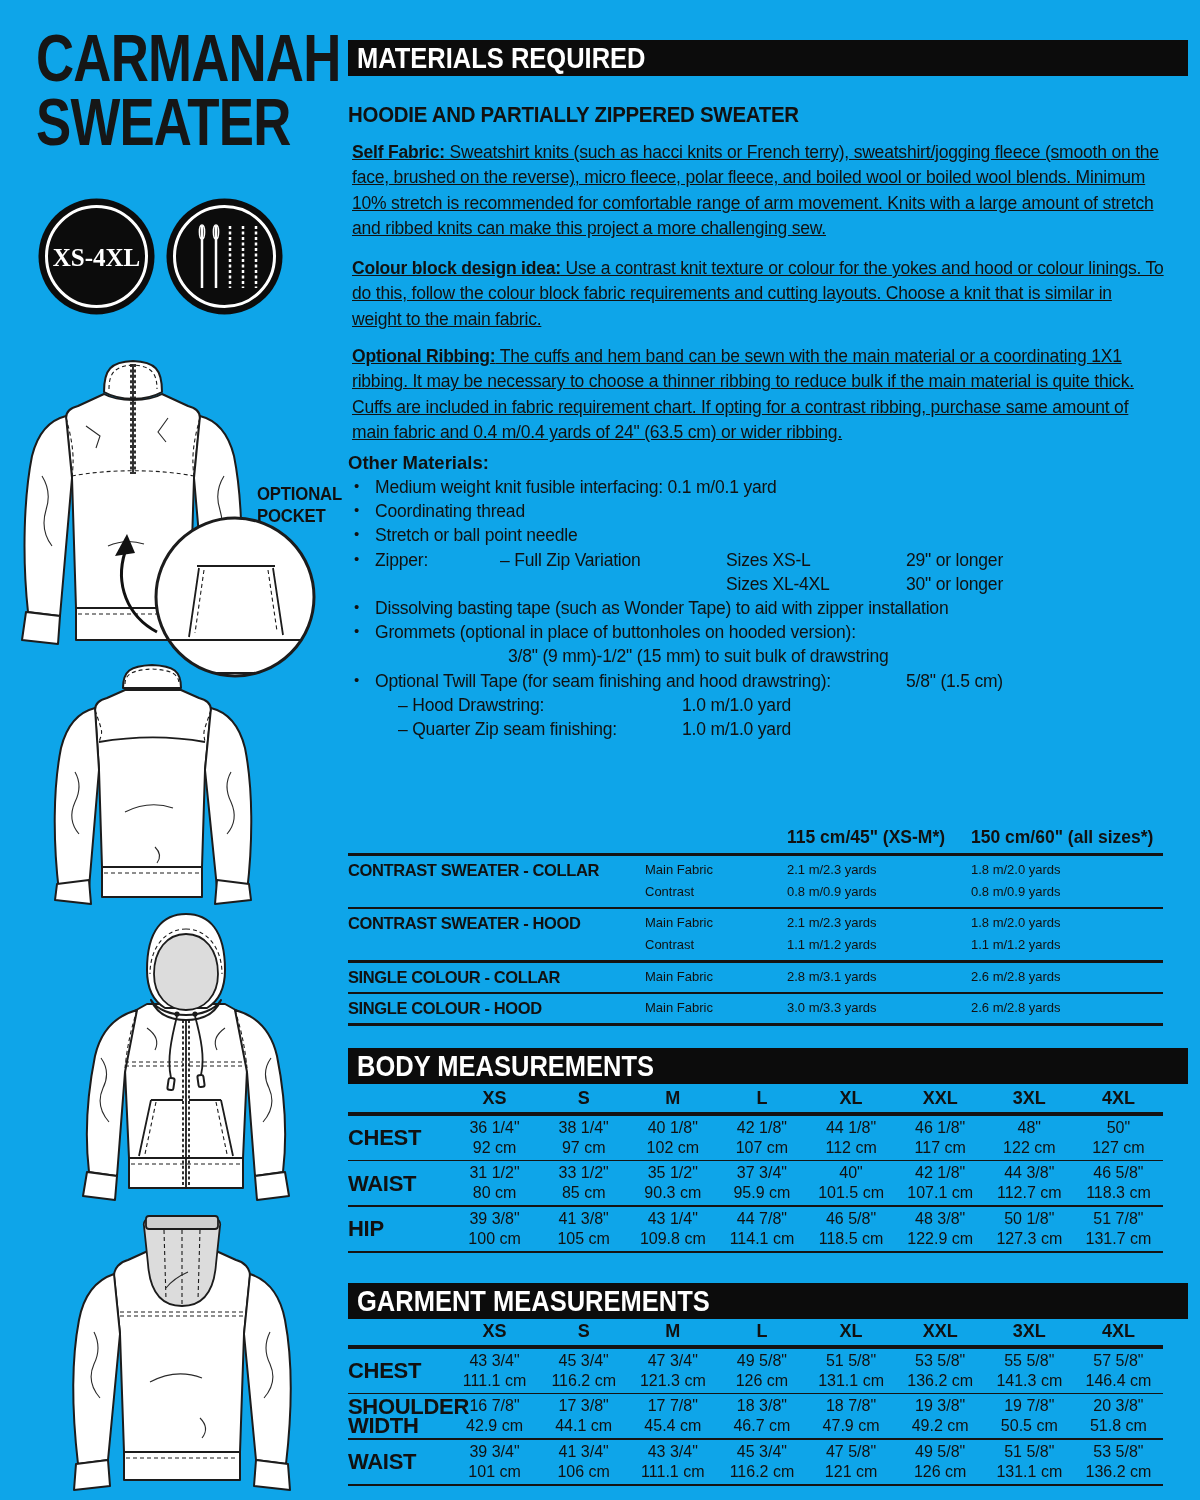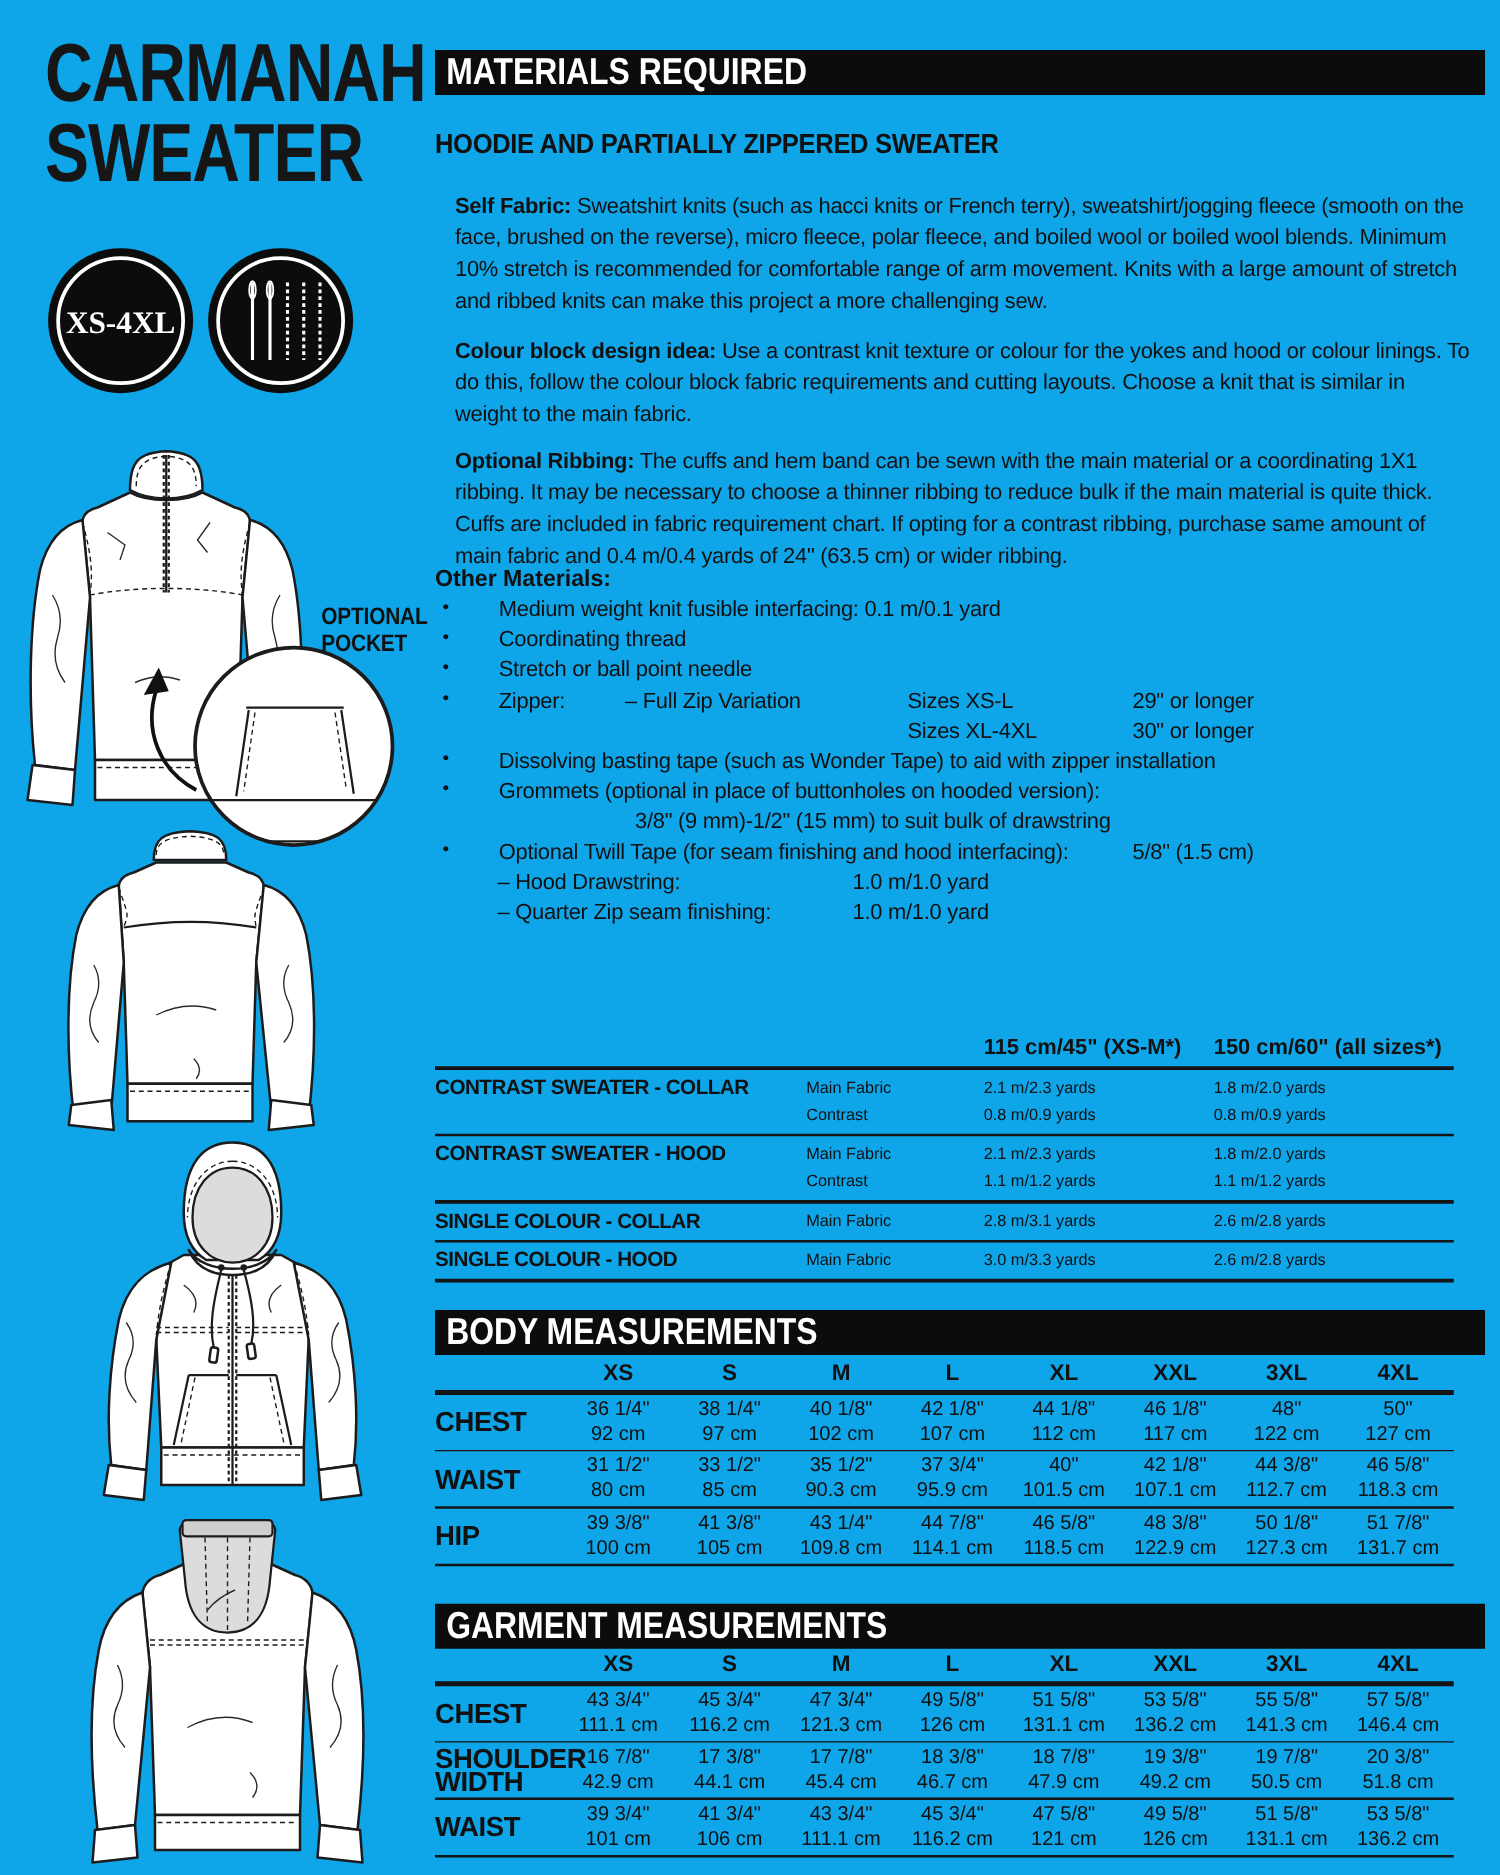--- a/index.html
+++ b/index.html
@@ -13,28 +13,28 @@
                 transform:scaleX(0.88);transform-origin:left top;letter-spacing:-0.2px;}
   .illus{position:absolute;}
   
   .main{position:absolute;left:348px;top:0;width:843px;}
   .bar{position:absolute;left:0;width:840px;height:36px;background:#0c0c0c;color:#fff;
        font-weight:bold;font-size:30px;line-height:36px;padding-left:9px;box-sizing:border-box;
        letter-spacing:0;white-space:nowrap;}
   .bar span{display:inline-block;transform:scaleX(0.85);transform-origin:left center;}
   .subtitle{position:absolute;left:0;top:102px;font-weight:bold;font-size:22px;letter-spacing:-0.3px;
             transform:scaleX(0.93);transform-origin:left top;white-space:nowrap;}
-  .para{position:absolute;left:0;width:812px;font-size:17.5px;line-height:25.4px;margin:16px;letter-spacing:-0.2px;}
+  .para{position:absolute;left:0;width:812px;font-size:17.5px;line-height:25.4px;margin:4px;letter-spacing:-0.2px;text-decoration:underline;}
   .para b{letter-spacing:-0.2px;}
   .other-title{position:absolute;left:0;top:452px;font-weight:bold;font-size:18.5px;}
   .items{position:absolute;left:0;top:477px;width:815px;}
   .mi{position:relative;height:24.2px;font-size:17.5px;letter-spacing:-0.2px;}
   .mi span{position:absolute;top:0;white-space:nowrap;}
   .dot{left:6px;font-size:15px;top:1px;}
-  .cA{left:27px;margin-left:24px;} .cB{left:152px;} .cC{left:378px;} .cD{left:558px;}
+  .cA{left:27px;} .cB{left:152px;} .cC{left:378px;} .cD{left:558px;}
   .cInd{left:160px;} .cDash{left:27px;margin-left:23px;} .cVal{left:334px;}
   .width-hdr{position:absolute;left:0;top:827px;width:815px;display:grid;
              grid-template-columns:297px 142px 184px 1fr;font-weight:bold;font-size:17.5px;}
   
   .ftable{position:absolute;left:0;top:853px;width:815px;}
   .fgroup{display:grid;grid-template-columns:297px 142px 184px 1fr;align-items:start;padding:3px 0 4px;}
   .flabel{font-weight:bold;font-size:16.5px;letter-spacing:-0.4px;line-height:22px;}
   .fcol{display:flex;flex-direction:column;}
   .fline{font-size:13px;line-height:22px;}
   .rule{width:100%;background:#141414;}
@@ -245,21 +245,21 @@
         </div>
       <div class="mi">
           <span class="dot">•</span>
           <span class="cA">Grommets (optional in place of buttonholes on hooded version):</span>
         </div>
       <div class="mi">
           <span class="cInd">3/8" (9 mm)-1/2" (15 mm) to suit bulk of drawstring</span>
         </div>
       <div class="mi">
           <span class="dot">•</span>
-          <span class="cA">Optional Twill Tape (for seam finishing and hood interfacing):</span>
+          <span class="cA">Optional Twill Tape (for seam finishing and hood drawstring):</span>
           <span class="cD">5/8" (1.5 cm)</span>
         </div>
       <div class="mi">
           <span class="cDash">– Hood Drawstring:</span>
           <span class="cVal">1.0 m/1.0 yard</span>
         </div>
       <div class="mi">
           <span class="cDash">– Quarter Zip seam finishing:</span>
           <span class="cVal">1.0 m/1.0 yard</span>
         </div>

